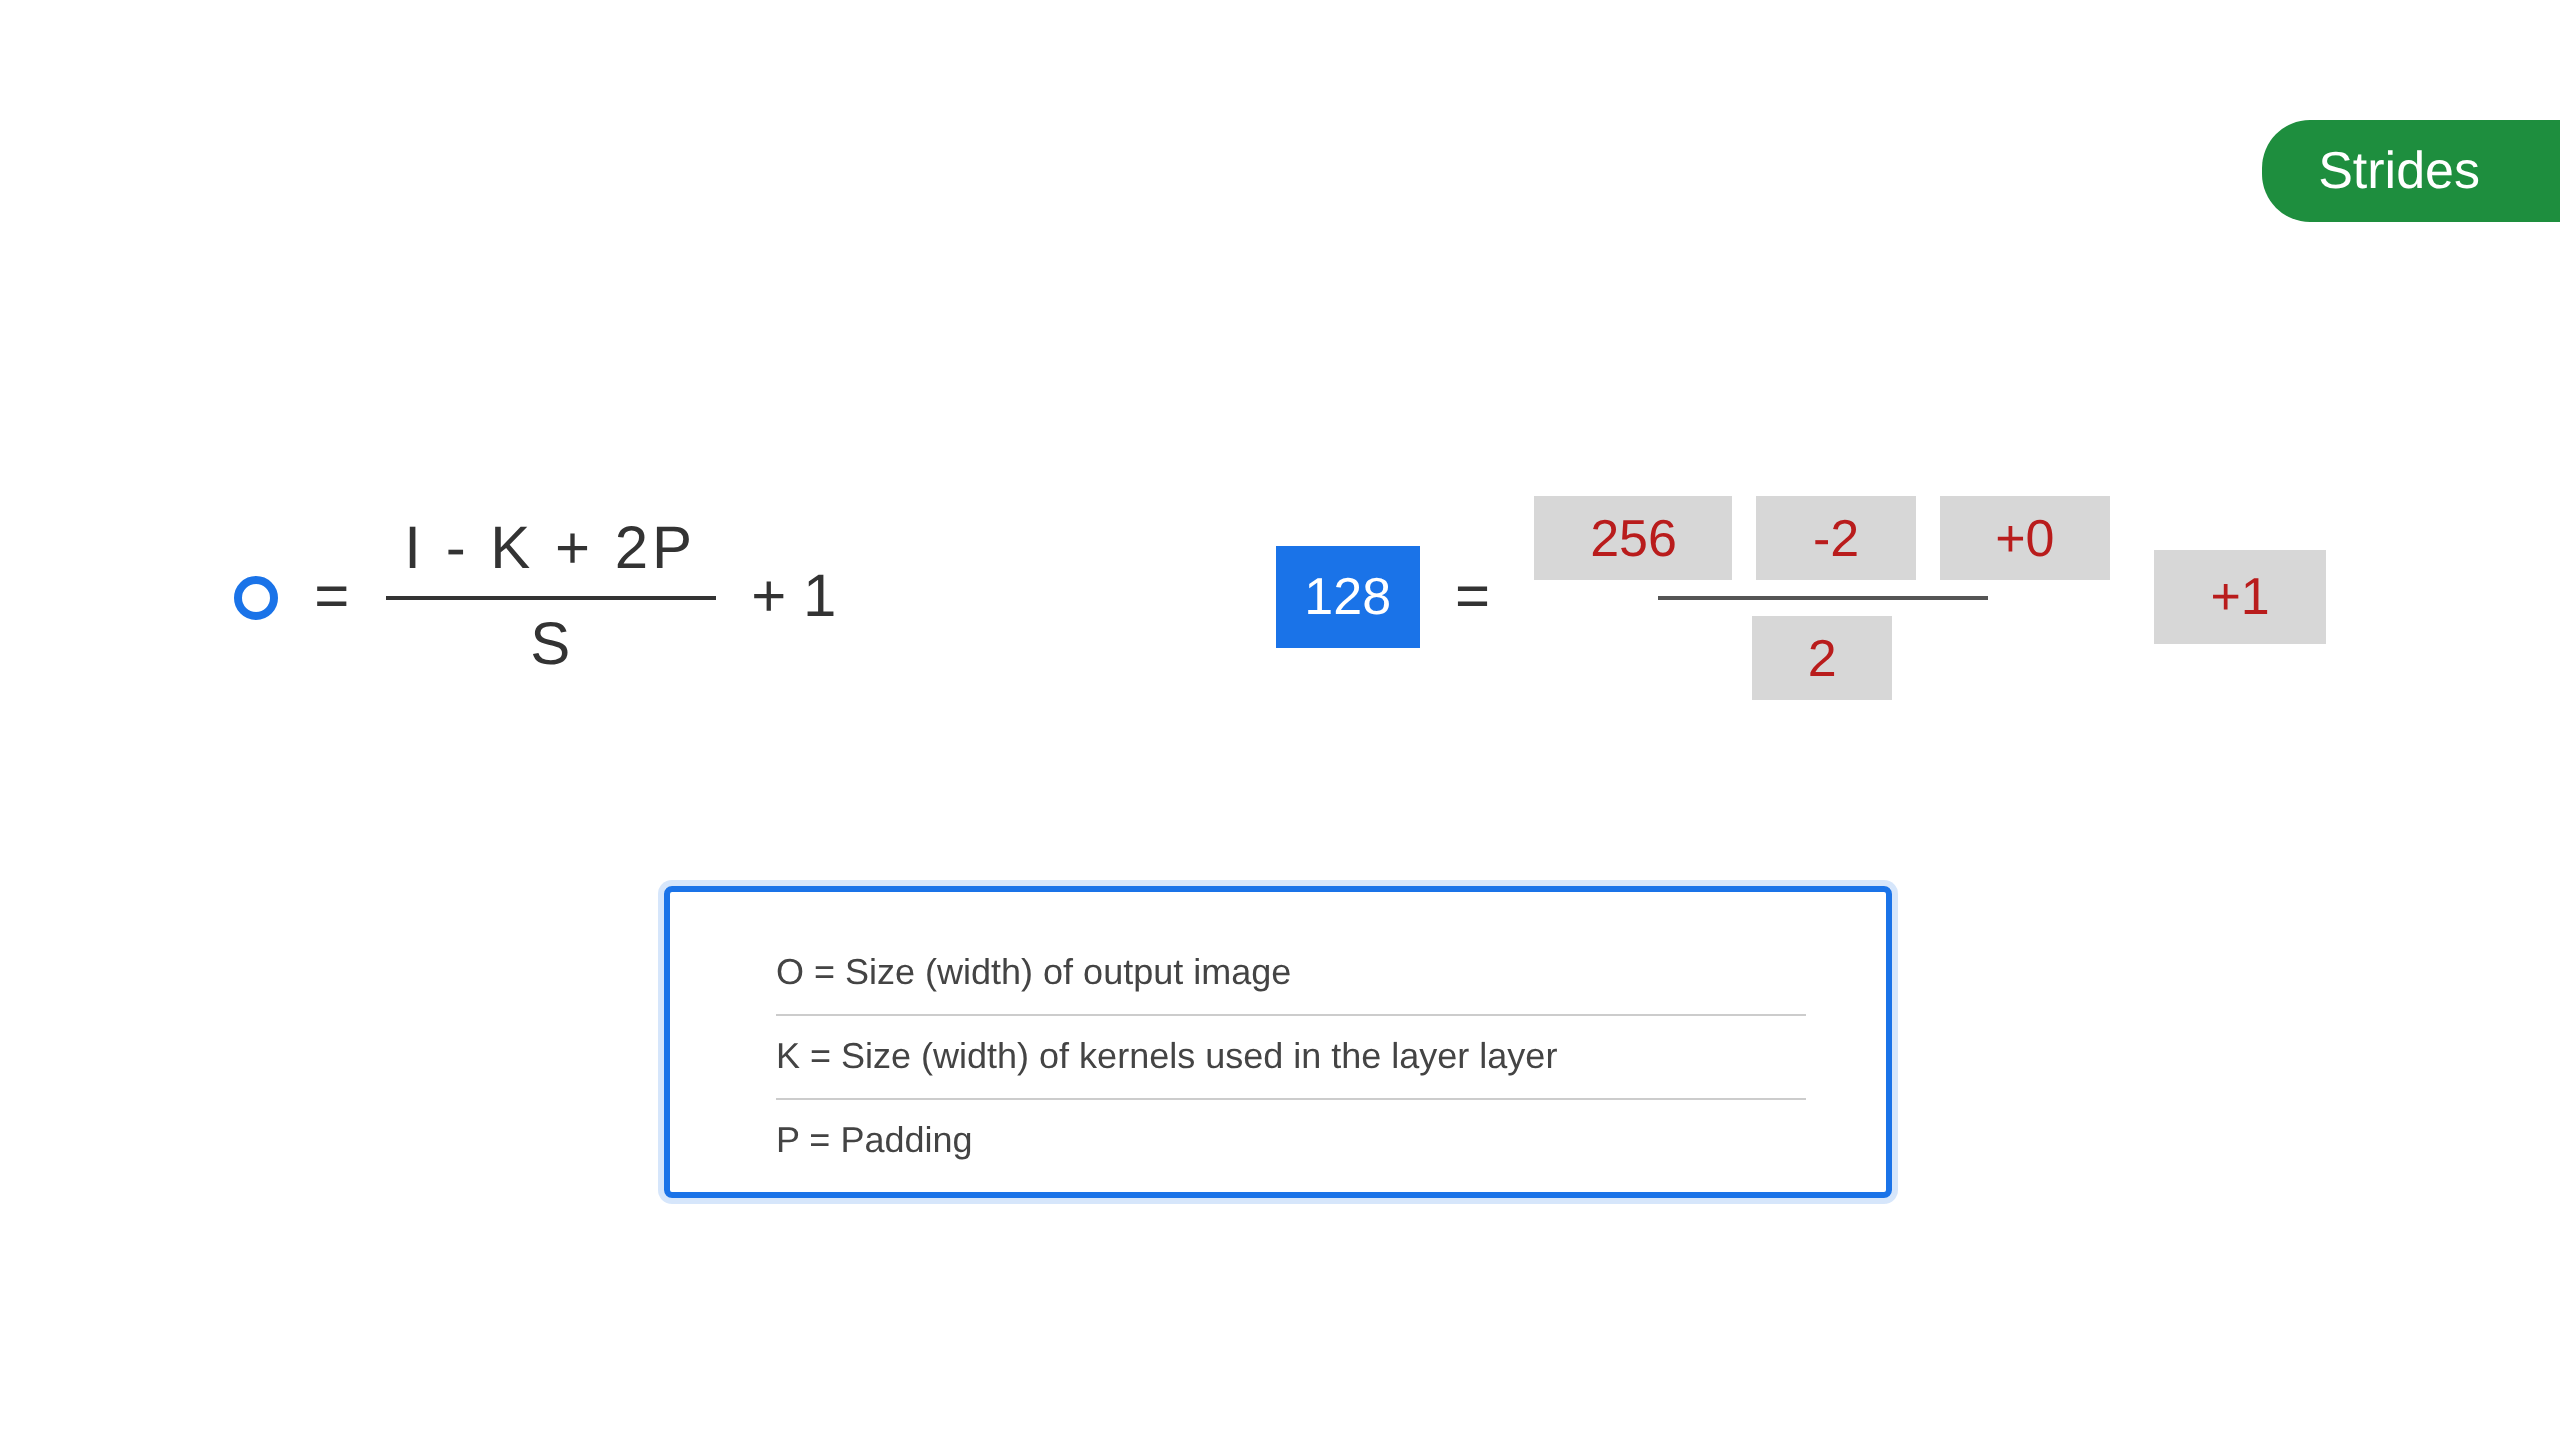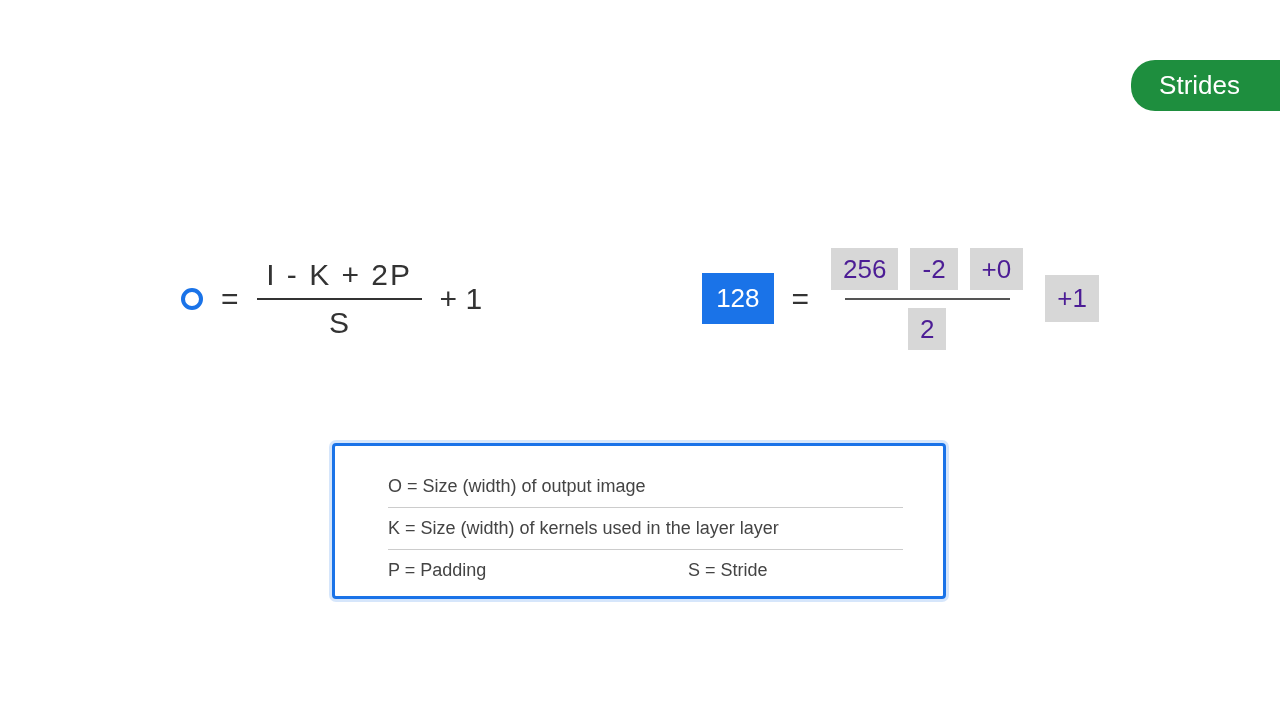--- a/index.html
+++ b/index.html
@@ -64,22 +64,22 @@
     height: 1.5px;
     background: #333;
   }
   .bar2 {
     width: 165px;
     height: 1.5px;
     background: #555;
   }
   .box {
     background: #d7d7d7;
-    color: #4c1d95;
-    padding: 8px 12px;
+    color: #b91c1c;
+    padding: 8px 28px;
     font-size: 26px;
     display: inline-block;
   }
   .box-blue {
     background: #1a73e8;
     color: #ffffff;
     padding: 10px 14px;
     font-size: 26px;
   }
   .legend-wrap {
@@ -143,15 +143,14 @@
 
 <div class="legend-wrap">
   <div class="legend-row">
     <div class="lcell1">O = Size (width) of output image</div>
   </div>
   <div class="legend-row">
     <div class="lcell1" style="width:100%;">K = Size (width) of kernels used in the layer layer</div>
   </div>
   <div class="legend-row">
     <div class="lcell1">P = Padding</div>
-    <div class="lcell2">S = Stride</div>
   </div>
 </div>
 
 </body></html>

